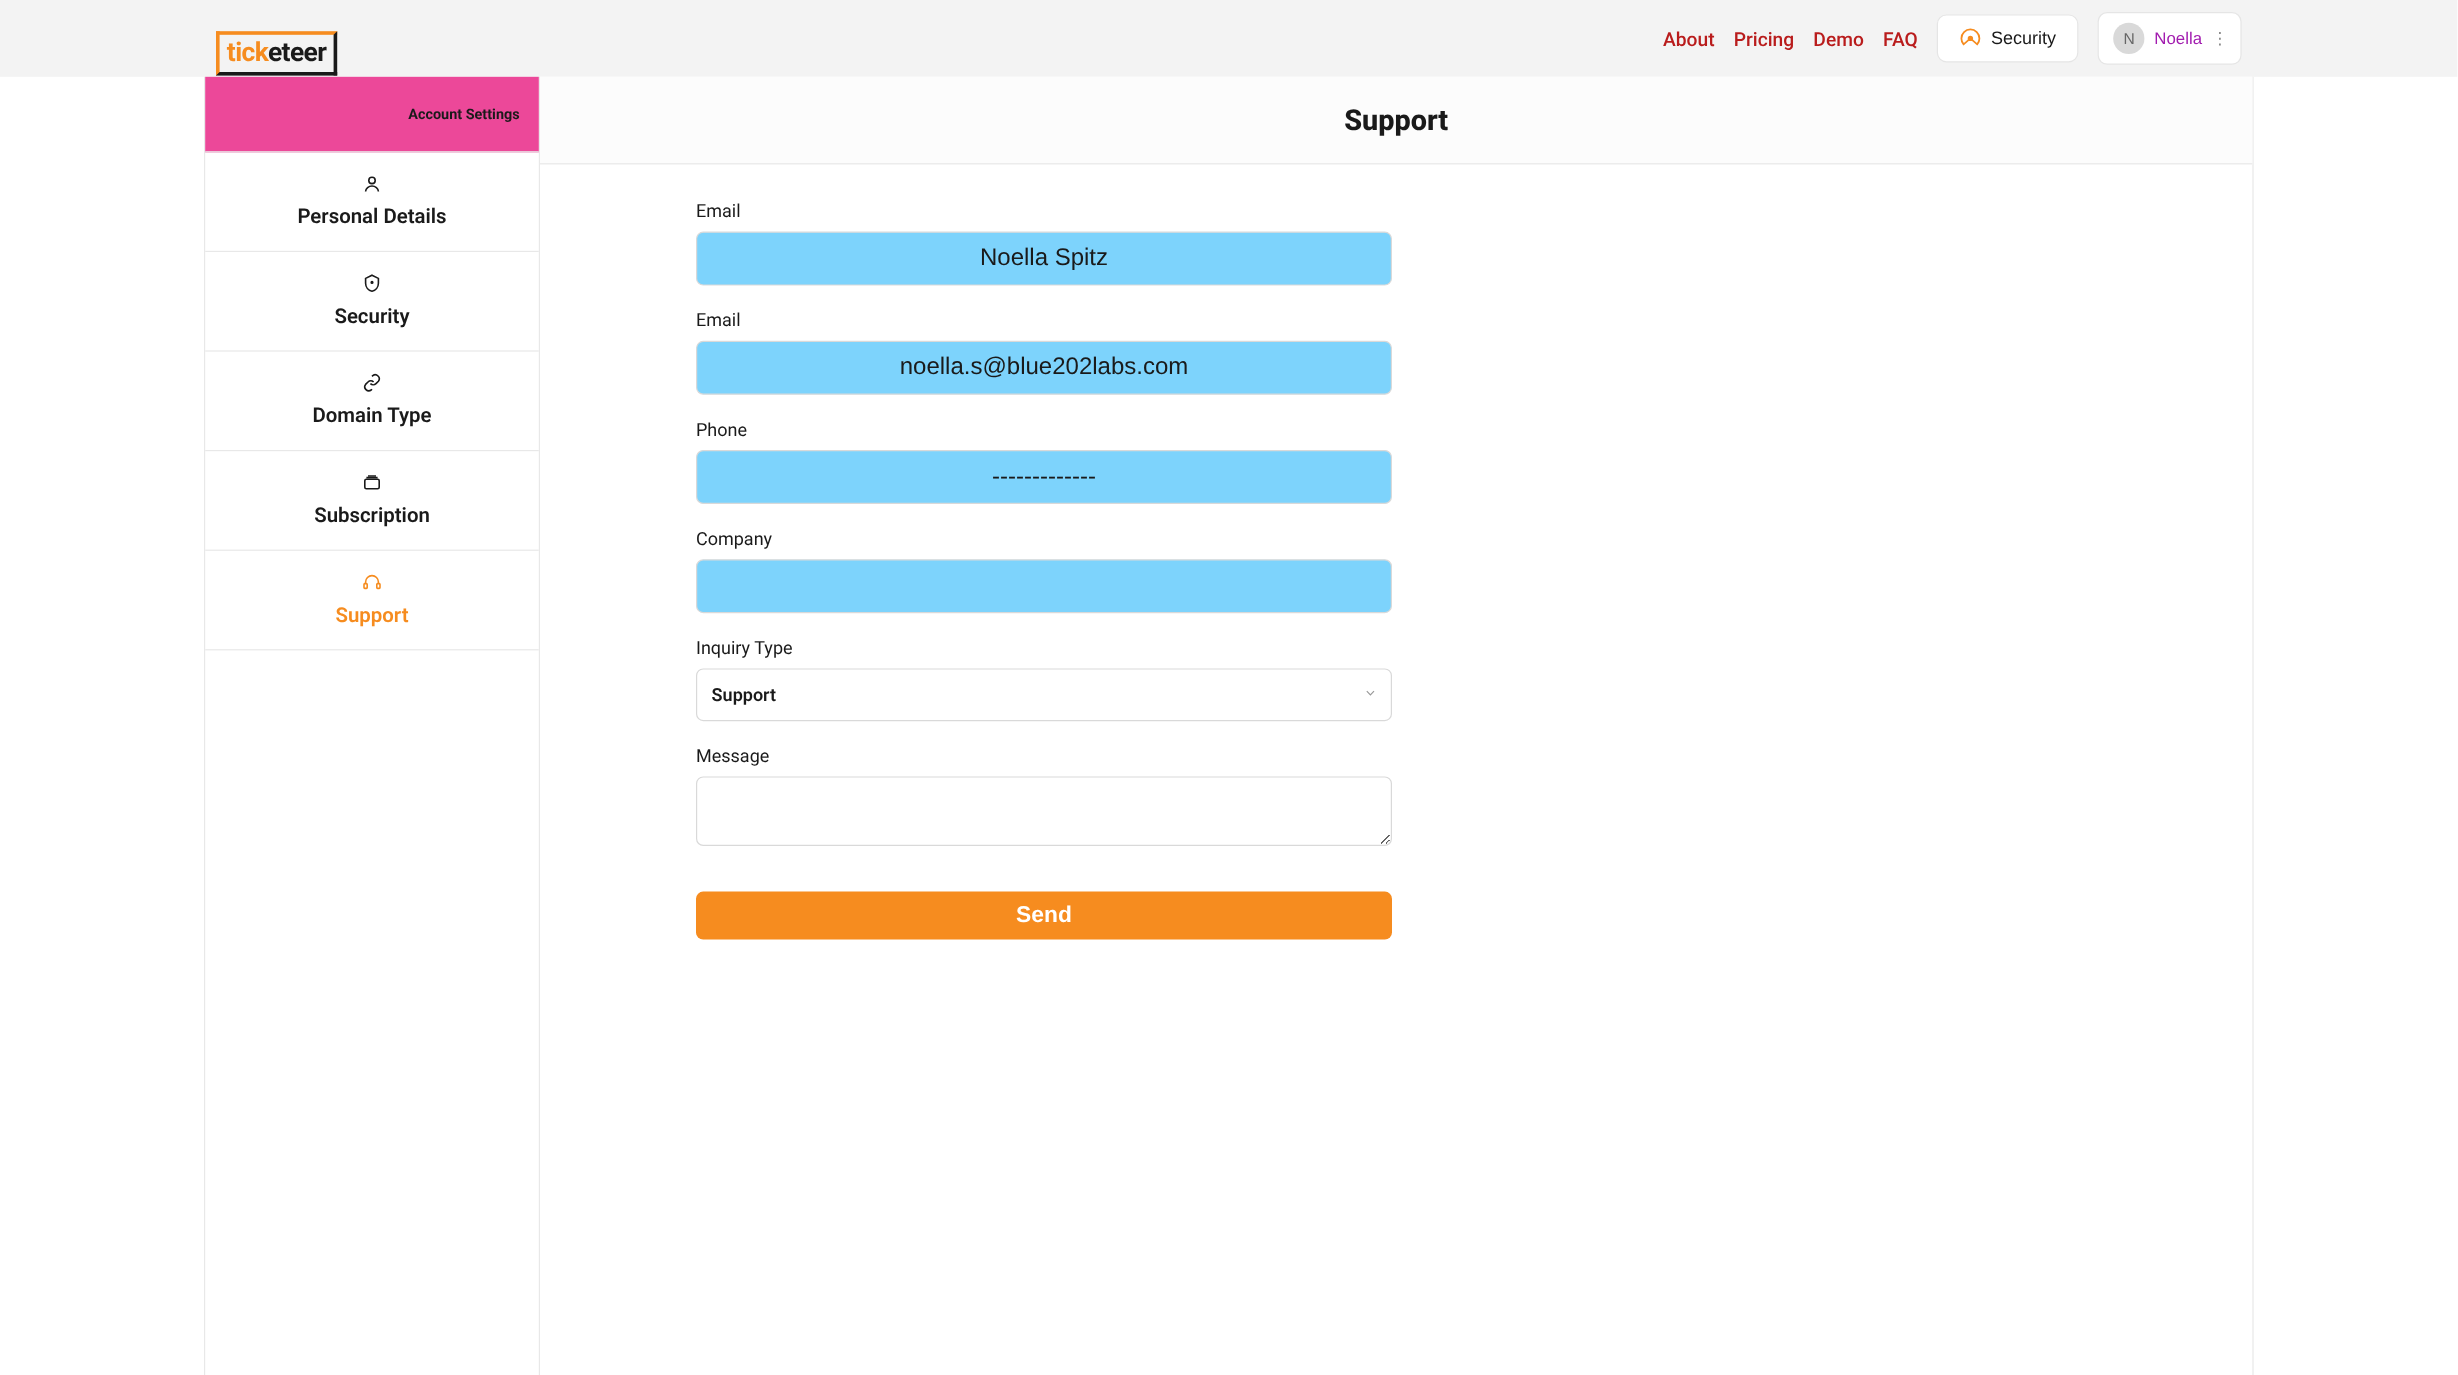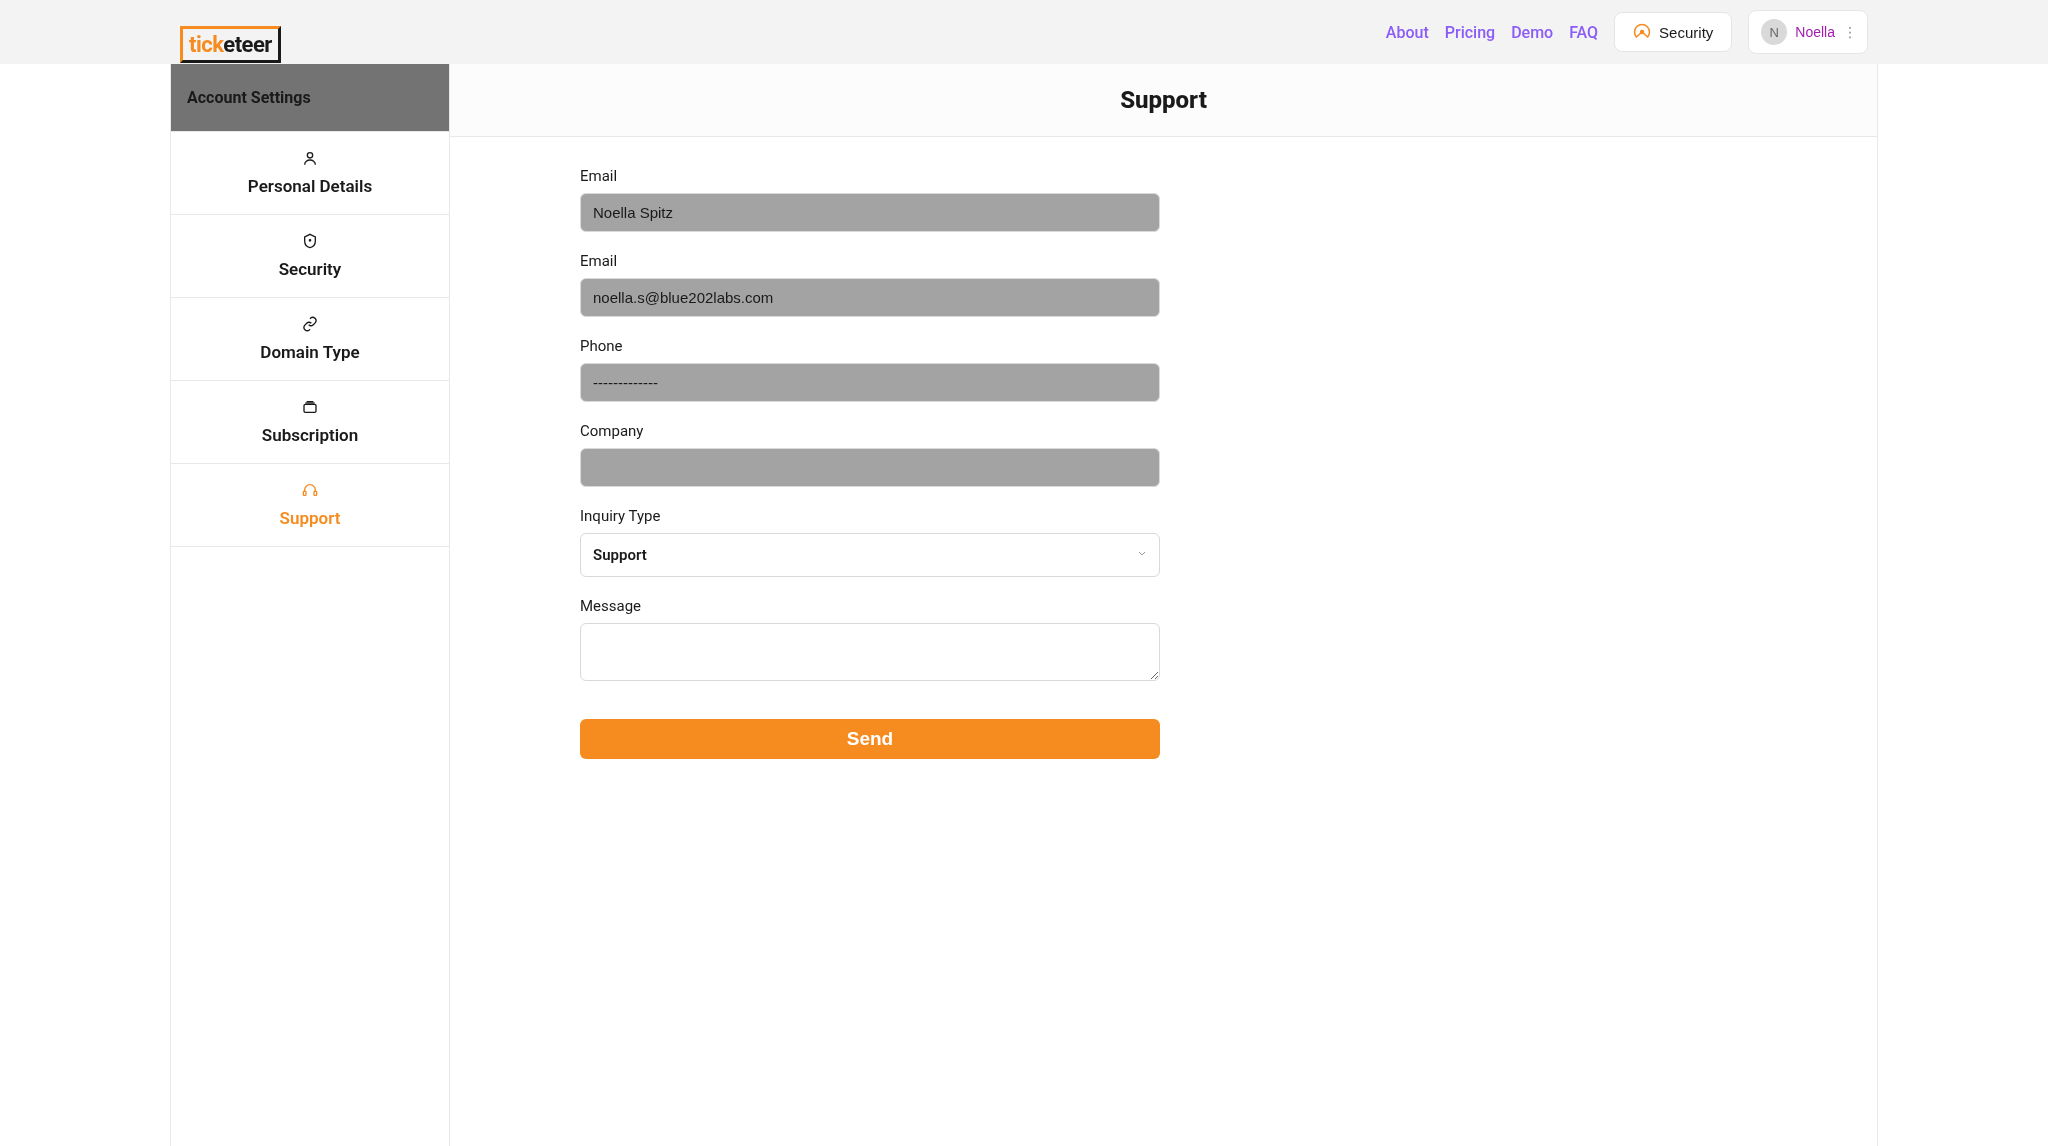--- a/index.html
+++ b/index.html
@@ -43,21 +43,21 @@
       border-bottom: 3px solid #1a1a1a;
       padding: 3px 6px;
       display: inline-block;
     }
     .nav-links {
       display: flex;
       align-items: center;
       gap: 16px;
     }
     .nav-link {
-      color: #8b5cf6;
+      color: #b91c1c;
       text-decoration: none;
       font-size: 16px;
       font-weight: 500;
       cursor: pointer;
     }
     .dashboard-btn {
       background: #ffffff;
       border: 1px solid #e5e5e5;
       border-radius: 8px;
       padding: 10px 18px;
@@ -112,25 +112,25 @@
       min-height: calc(100vh - 64px);
     }
     .sidebar {
       width: 280px;
       flex-shrink: 0;
       border-right: 1px solid #e8e8e8;
       border-left: 1px solid #e8e8e8;
     }
     .sidebar-title {
       padding: 24px 16px;
-      text-align: left;
-      font-size: 16px;
+      text-align: right;
+      font-size: 12px;
       font-weight: 700;
       border-bottom: 1px solid #e8e8e8;
-      background: #737373;
+      background: #ec4899;
     }
     .sidebar-item {
       padding: 18px 16px;
       display: flex;
       align-items: center;
       gap: 10px;
       font-size: 17px;
       font-weight: 600;
       color: #1a1a1a;
       border-bottom: 1px solid #e8e8e8;
@@ -168,25 +168,26 @@
     .form-label {
       display: block;
       font-size: 15px;
       font-weight: 400;
       color: #1a1a1a;
       margin-bottom: 8px;
     }
     .form-input {
       width: 100%;
       padding: 10px 12px;
-      font-size: 15px;
+      font-size: 20px;
       border: 1px solid #d9d9d9;
       border-radius: 6px;
-      background: #a3a3a3;
-      color: #1a1a1a;
+      background: #7dd3fc;
+      color: #1a1a1a;
+      text-align: center;
     }
     .form-select {
       width: 100%;
       padding: 12px 12px;
       font-size: 15px;
       font-weight: 600;
       border: 1px solid #d9d9d9;
       border-radius: 6px;
       background: #ffffff;
       color: #1a1a1a;

